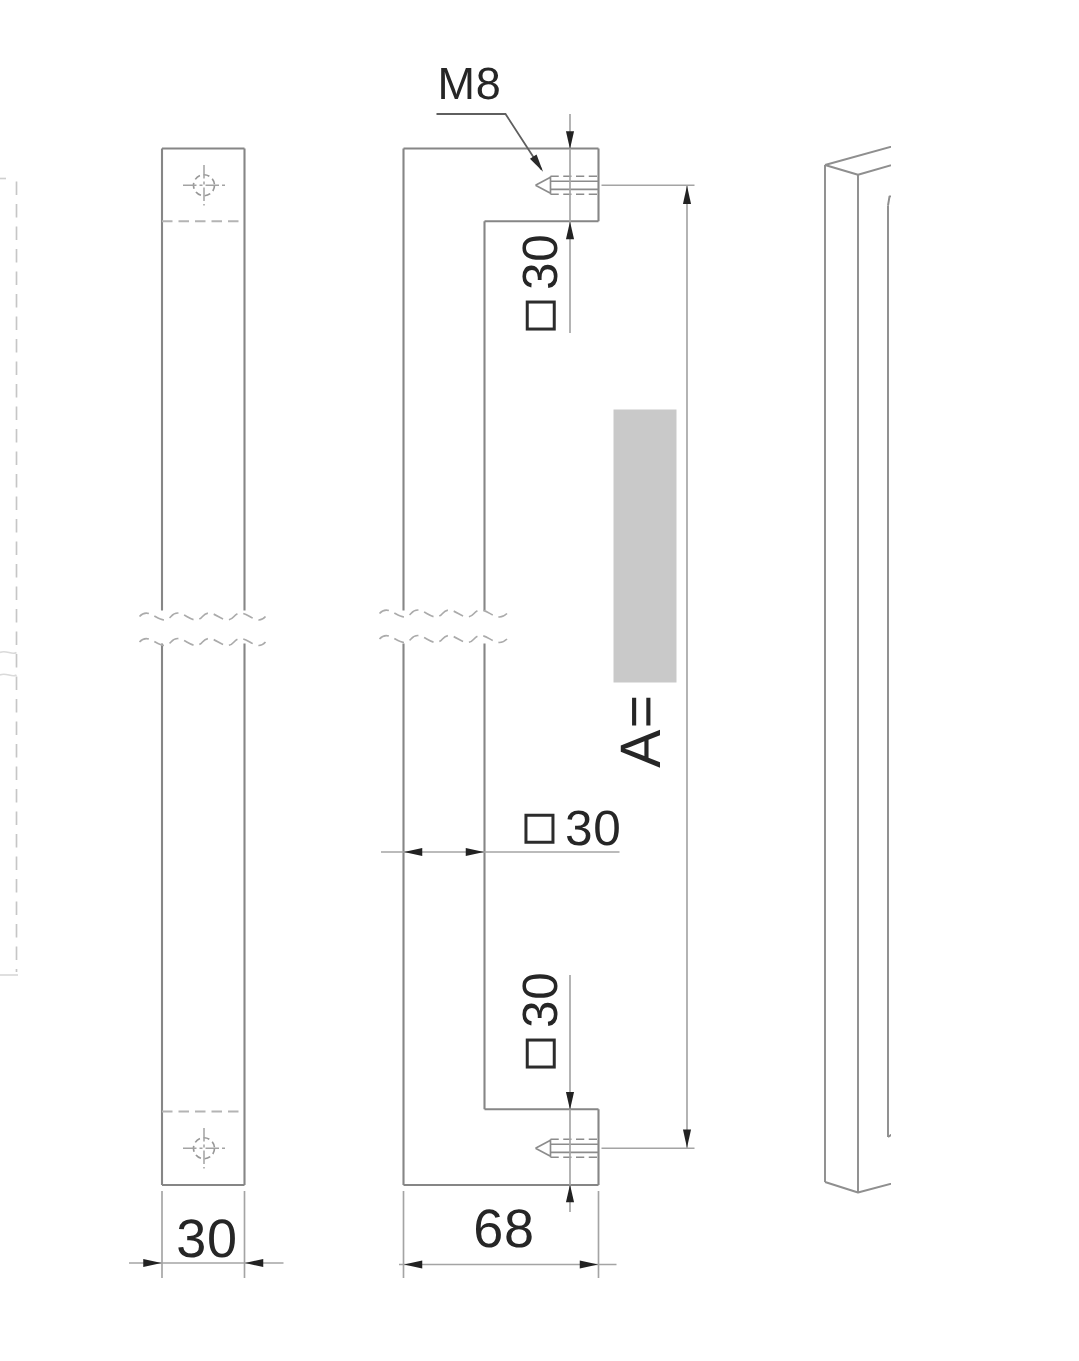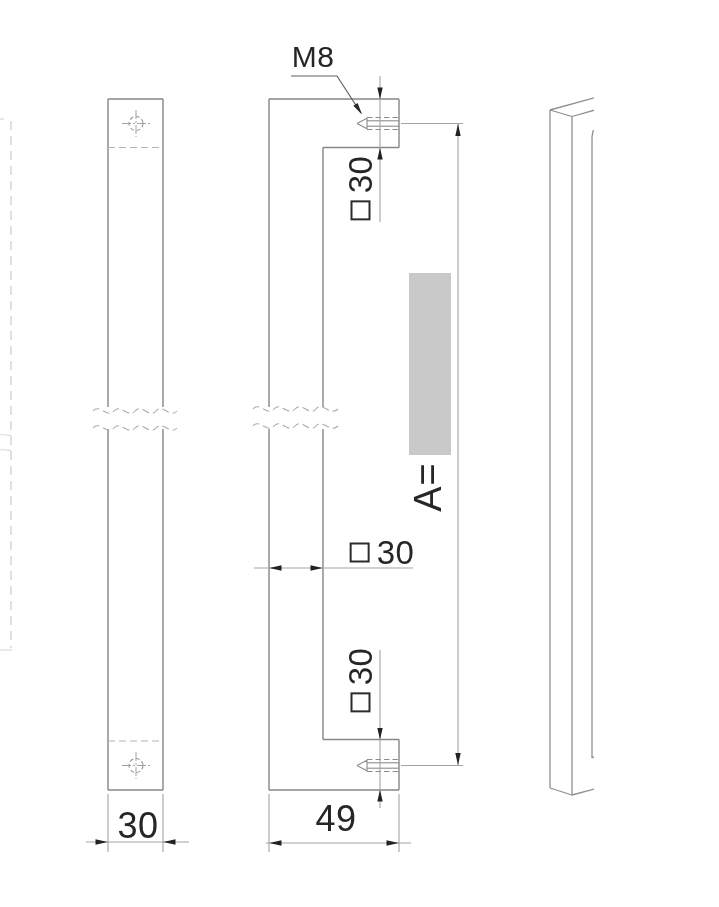--- a/index.html
+++ b/index.html
@@ -167,16 +167,16 @@
 
   <div class="lbl rot a-eq" style="left:428px; top:487px;">
     <span>A=</span>
   </div>
 
   <div class="lbl dim-num" style="left:138px; top:826px;">
     <span>30</span>
   </div>
 
   <div class="lbl dim-num" style="left:336px; top:819px;">
-    <span>49</span>
+    <span>68</span>
   </div>
 
 </div>
 
 </body></html>

